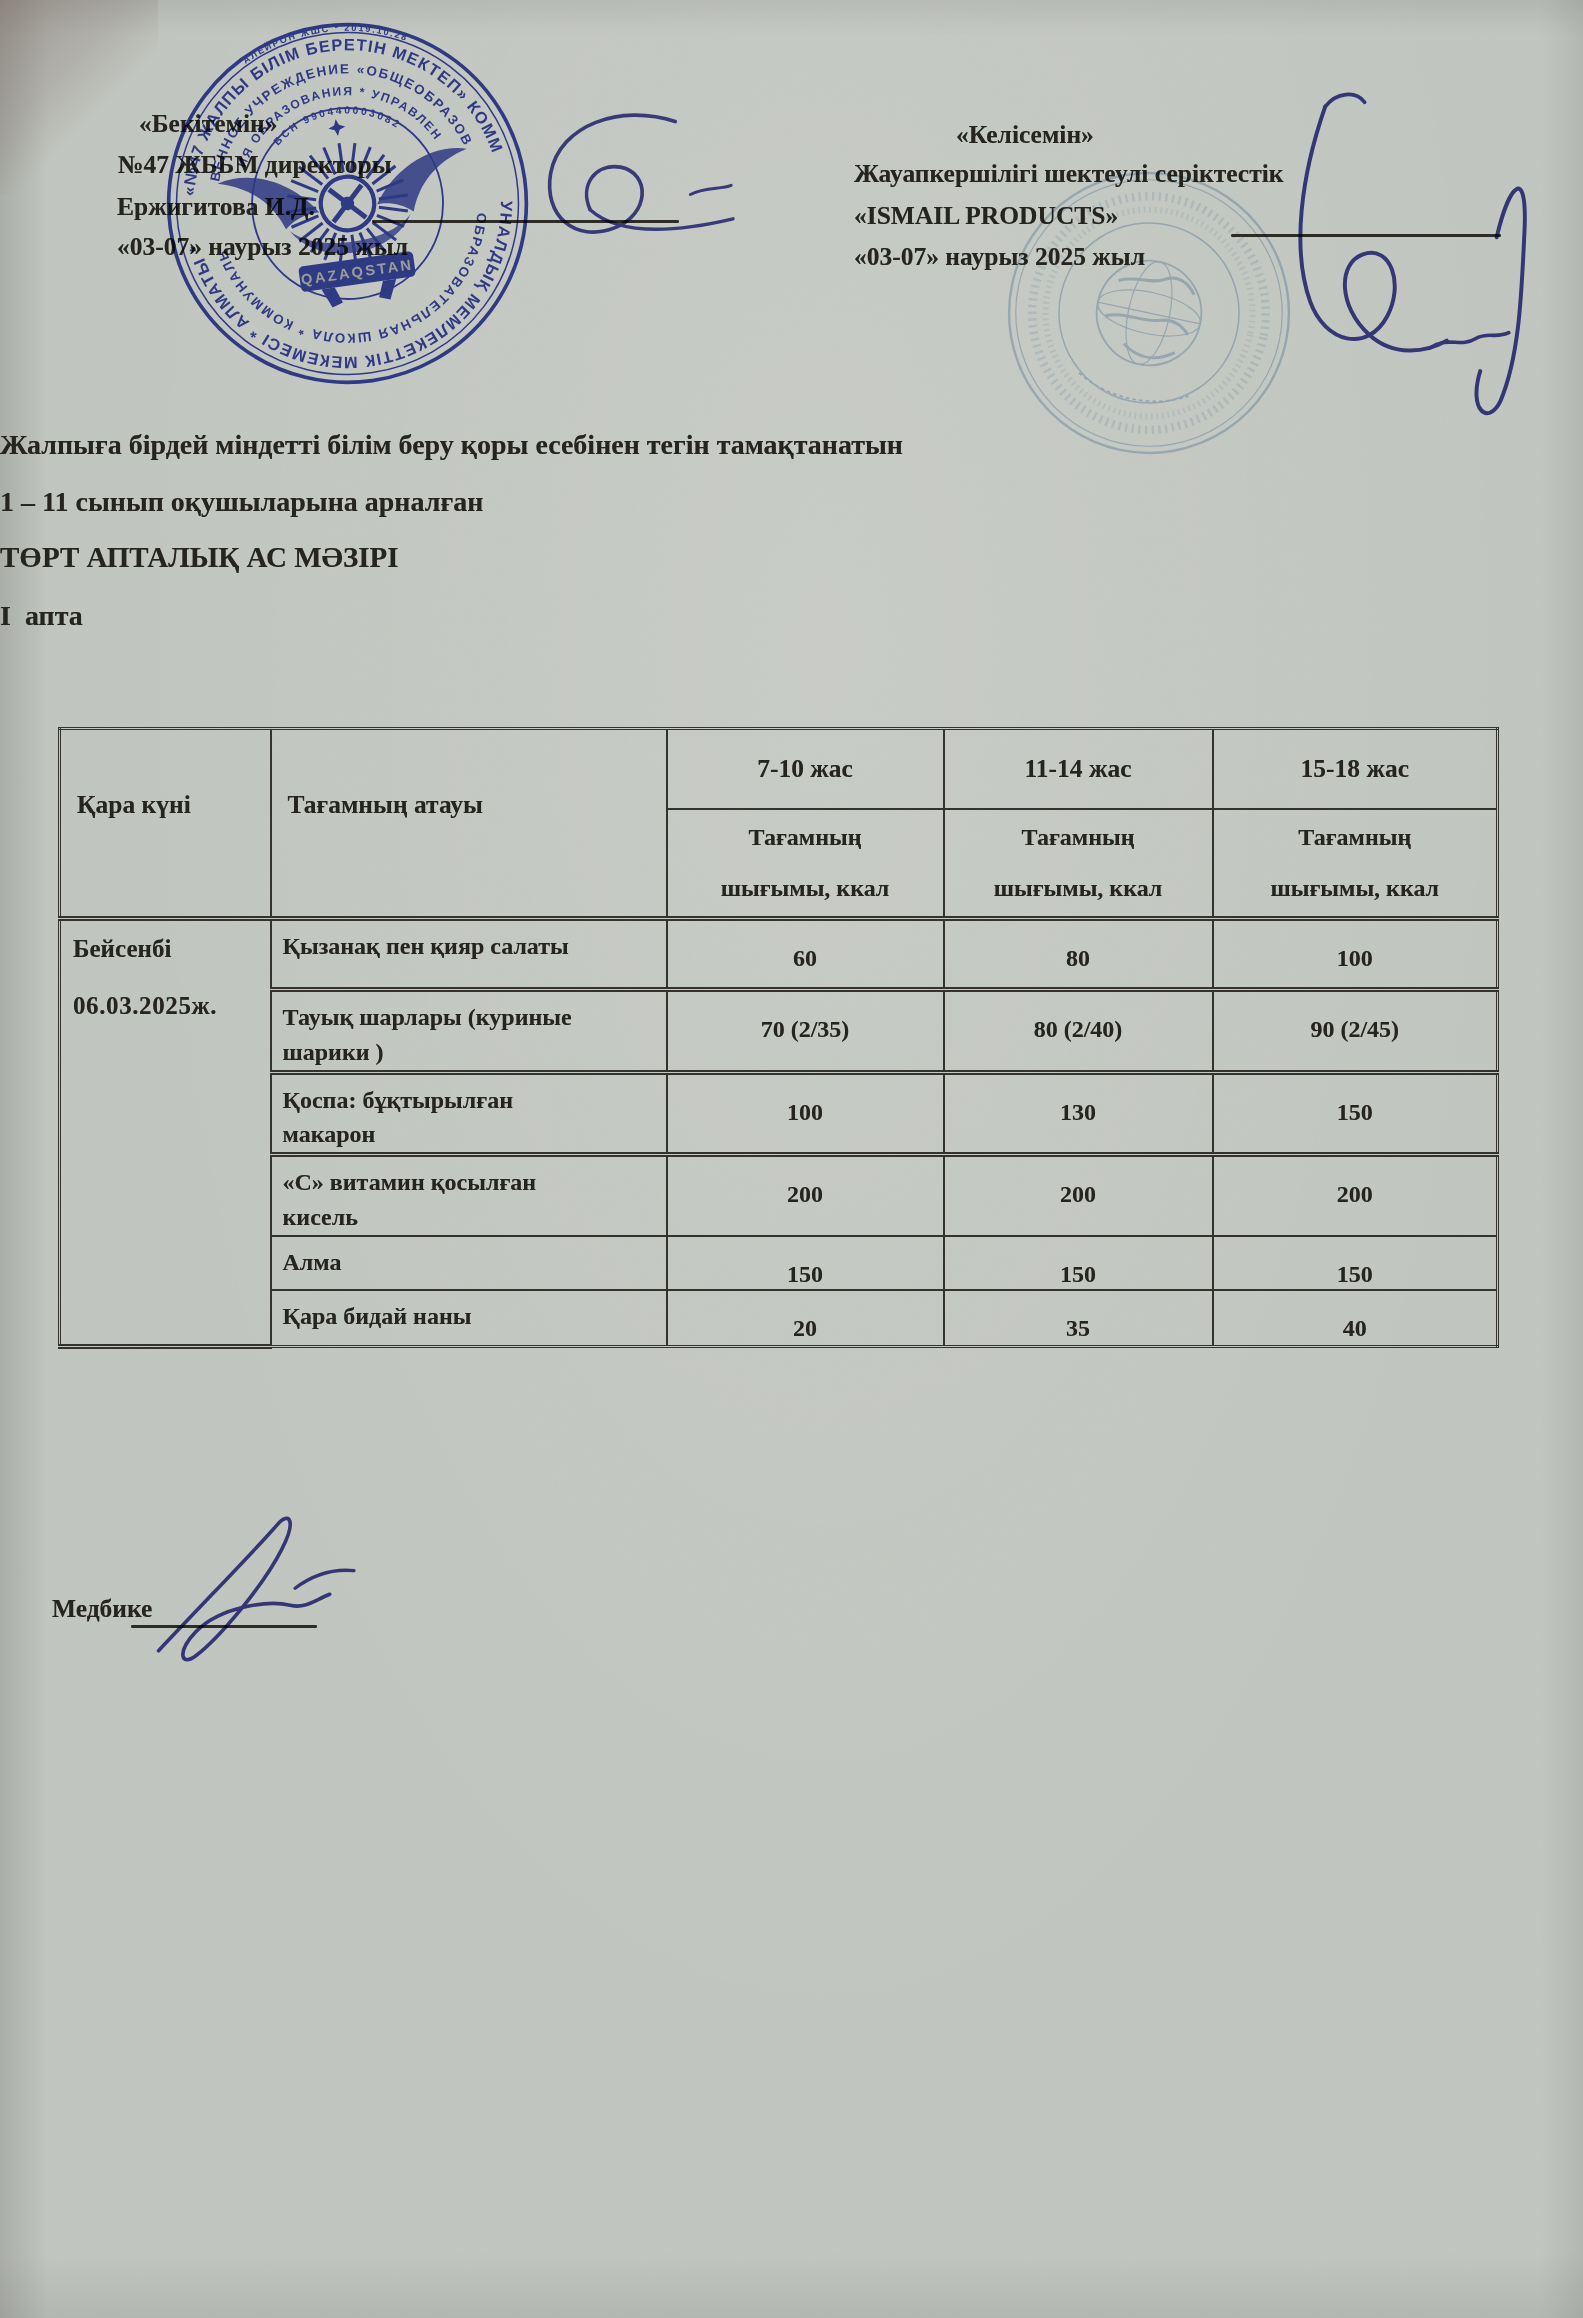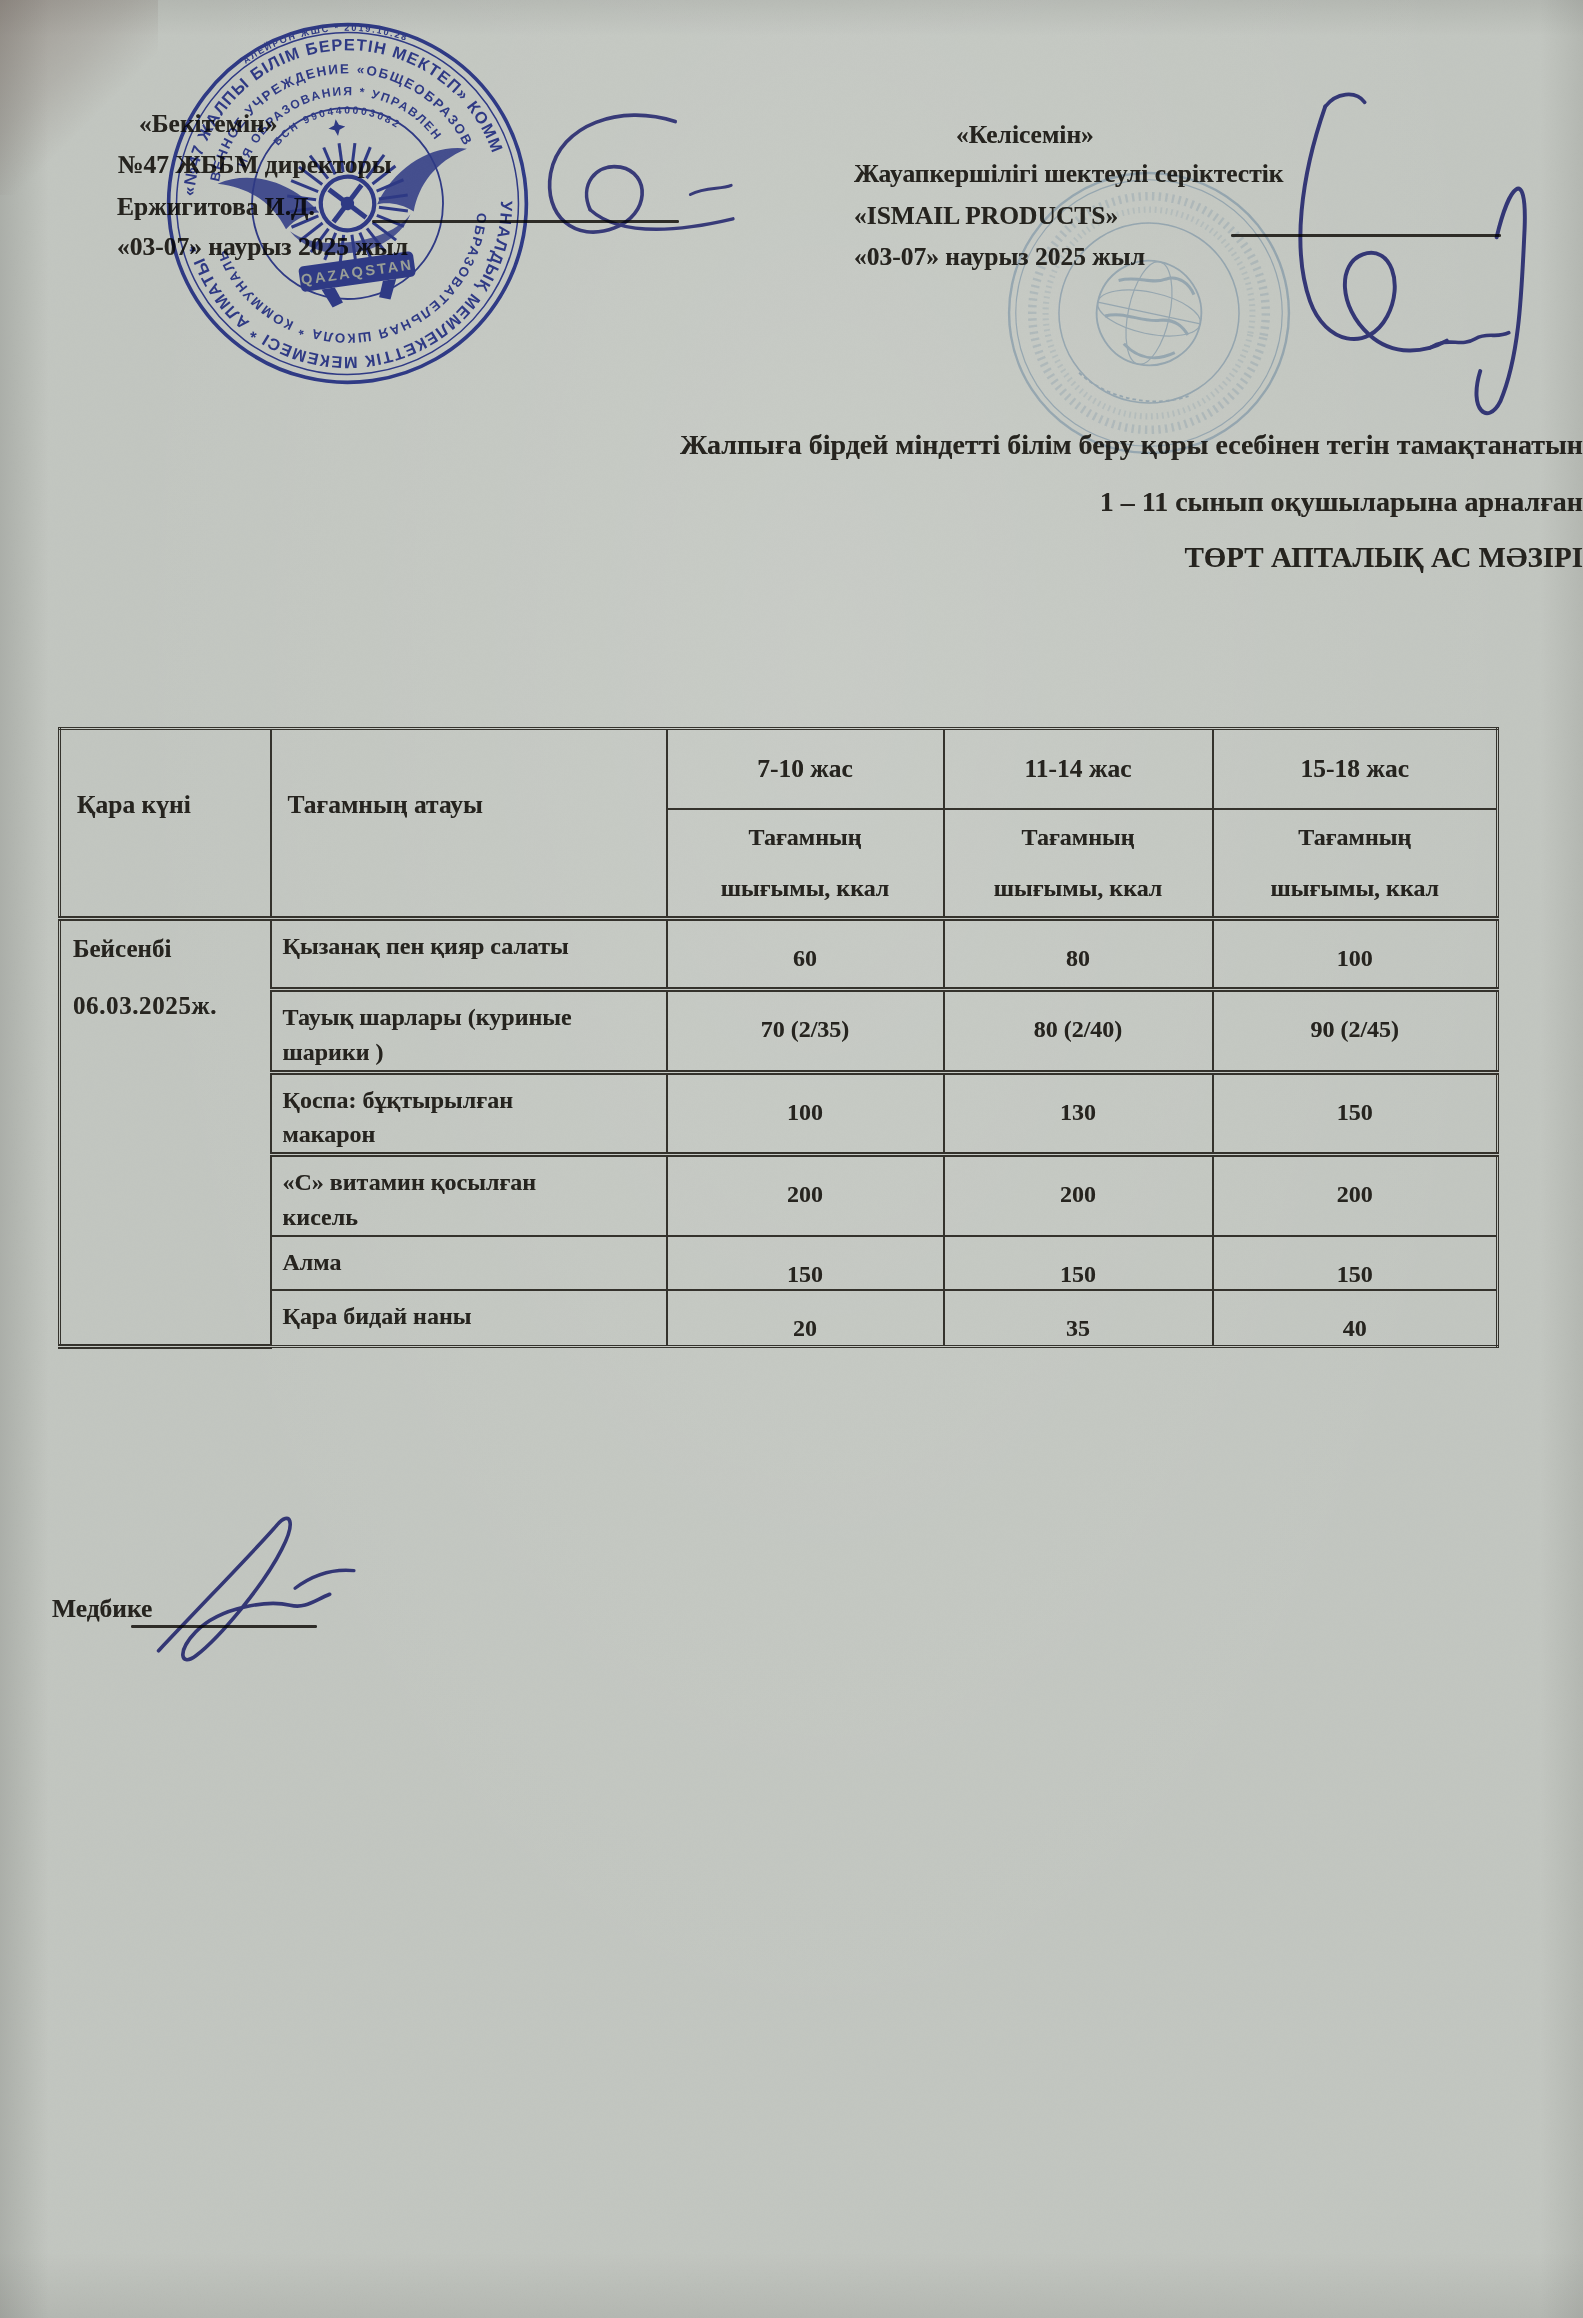--- a/index.html
+++ b/index.html
@@ -20,21 +20,21 @@
       #c2c6c0;
   }
   .grain{position:absolute;inset:0;opacity:.45;pointer-events:none;}
   .corner-fold{
     position:absolute;left:0;top:0;width:158px;height:195px;
     background:linear-gradient(135deg, rgba(118,103,96,0.50) 0%, rgba(118,103,96,0.22) 38%, transparent 60%);
     pointer-events:none;
   }
   .txt{position:absolute;white-space:pre-wrap;} .f42{font-size:25.5px;} .f46{font-size:28px;} .f48{font-size:29px;}
   .soft{text-shadow:0 0 0.6px rgba(45,43,38,0.45);}
-  .center-line{left:0;width:1583px;text-align:right;}
+  .center-line{left:0;width:1583px;text-align:left;}
   .pline{position:absolute;height:3px;background:#2e2c27;border-radius:1.2px;}
 
   
   .menu-table{
     position:absolute;left:58px;top:727px;width:1438px;
     border-collapse:collapse;table-layout:fixed;
     font-size:24px;
   }
   .menu-table td{
     border:2.4px solid #34322c;
@@ -77,20 +77,21 @@
 
   <div class="txt f42 soft" style="left:956px;top:120px;">«Келісемін»</div>
   <div class="txt f42 soft" style="left:854px;top:159px;">Жауапкершілігі шектеулі серіктестік</div>
   <div class="txt f42 soft" style="left:854px;top:201px;">«ISMAIL PRODUCTS»</div>
   <div class="pline" style="left:1231px;top:234px;width:270px;"></div>
   <div class="txt f42 soft" style="left:854px;top:242px;">«03-07» наурыз 2025 жыл</div>
 
   <div class="txt f46 soft center-line" style="top:429px;">Жалпыға бірдей міндетті білім беру қоры есебінен тегін тамақтанатын</div>
   <div class="txt f46 soft center-line" style="top:486px;">1 – 11 сынып оқушыларына арналған</div>
   <div class="txt f48 soft center-line" style="top:541px;">ТӨРТ АПТАЛЫҚ АС МӘЗІРІ</div>
+  <div class="txt f46 soft center-line" style="top:600px;white-space:pre;">I  апта</div>
 
   <table class="menu-table">
     <colgroup>
       <col style="width:211px">
         <col style="width:396px">
         <col style="width:277px">
         <col style="width:269px">
         <col style="width:285px">
     </colgroup>
     <tbody>

